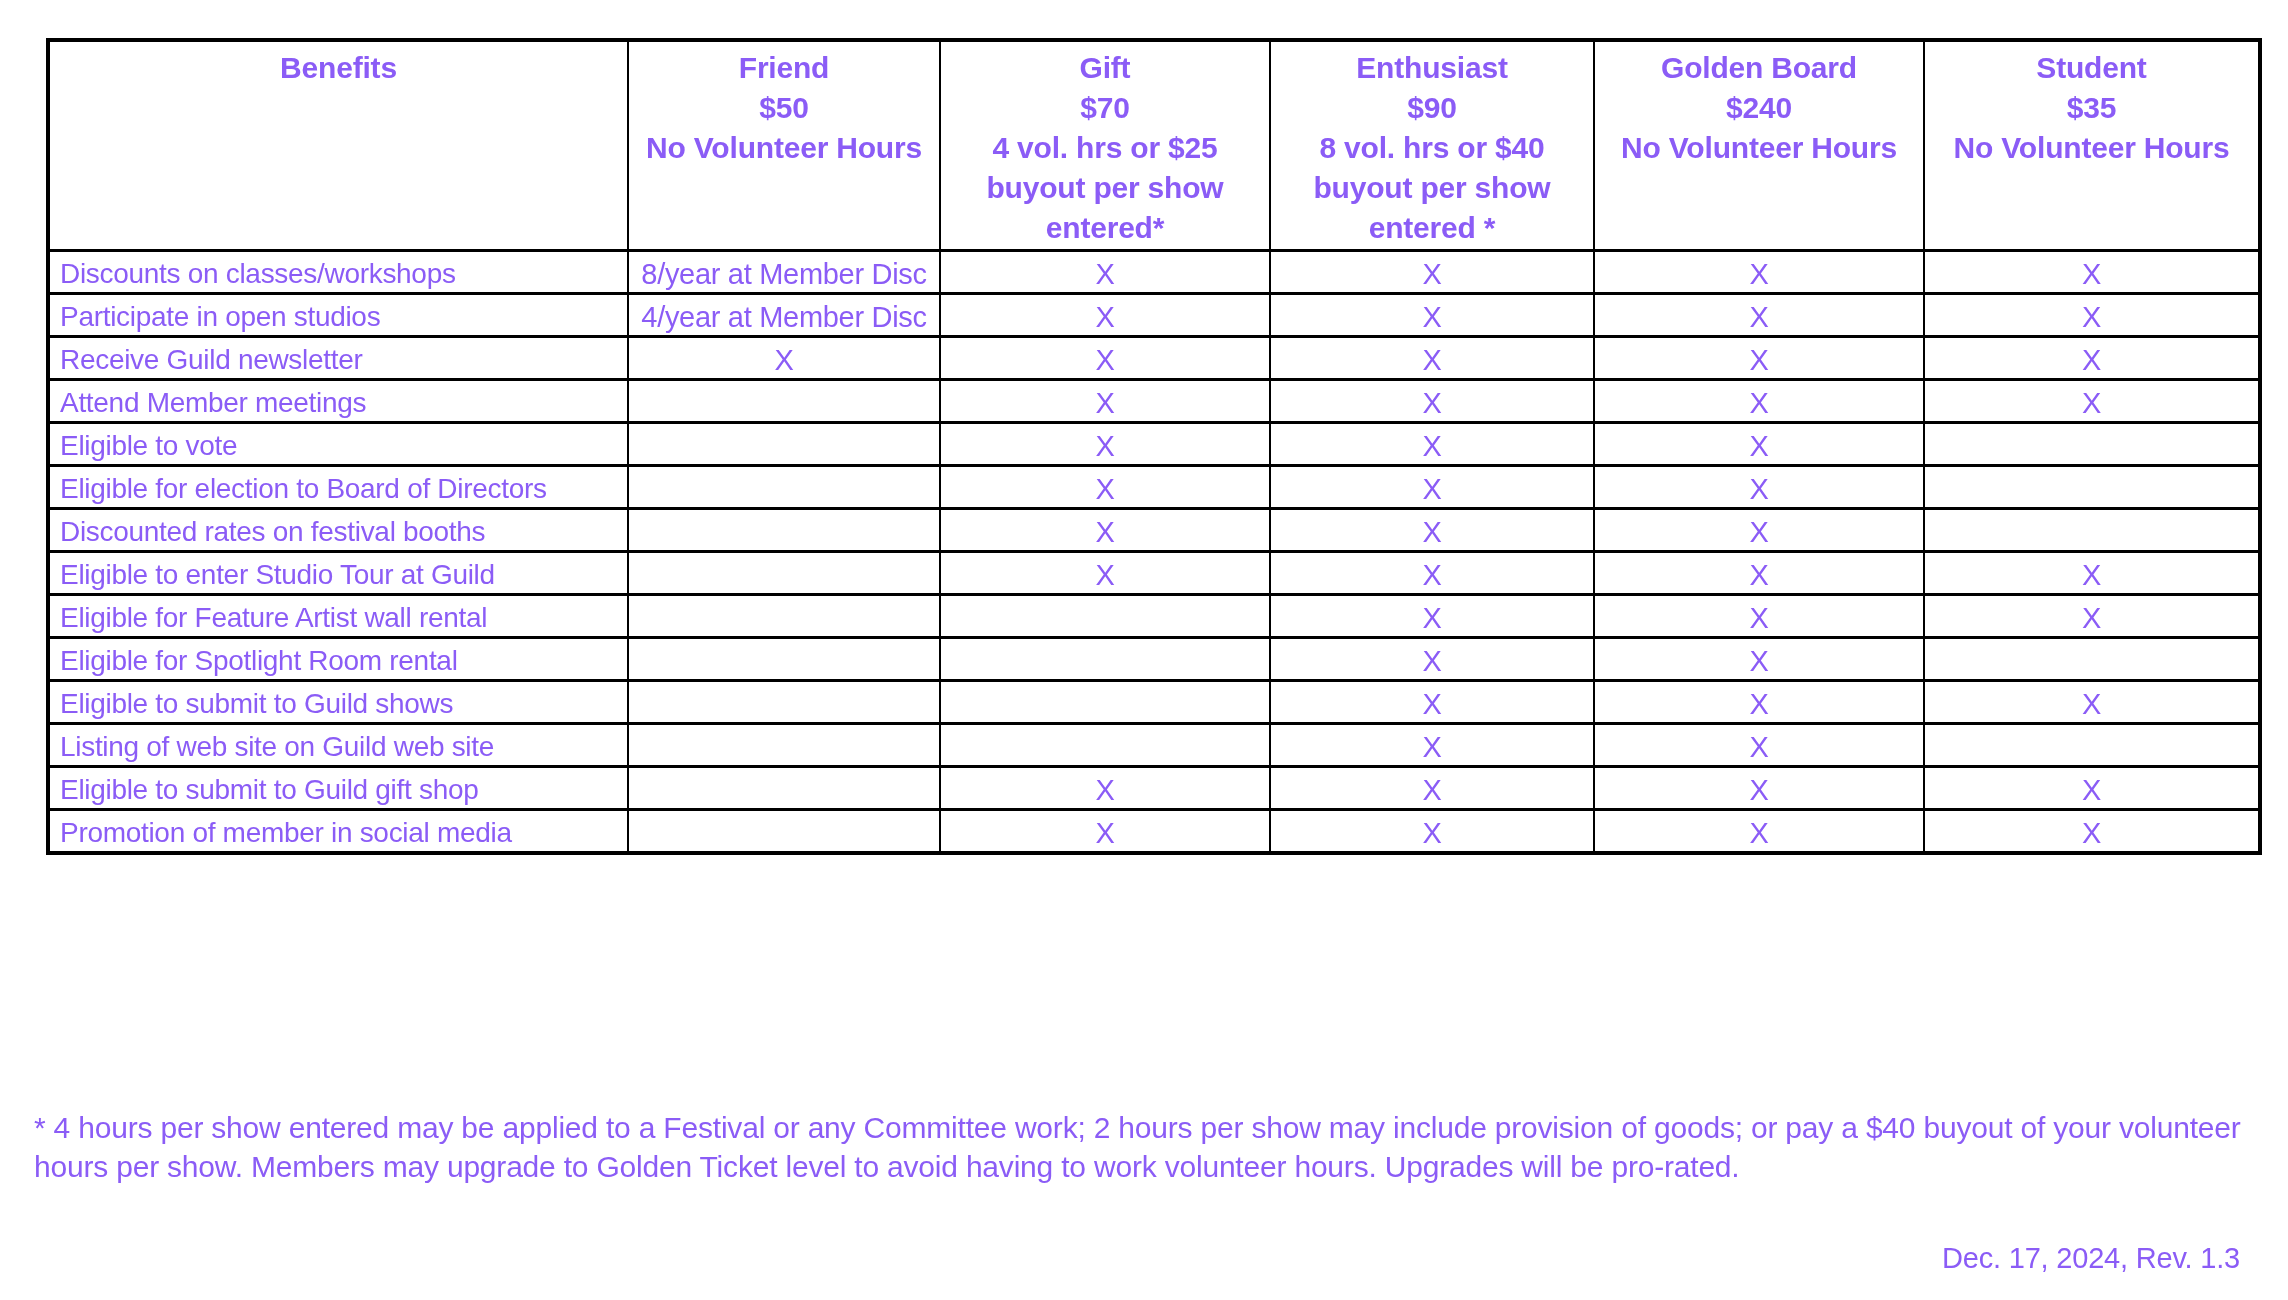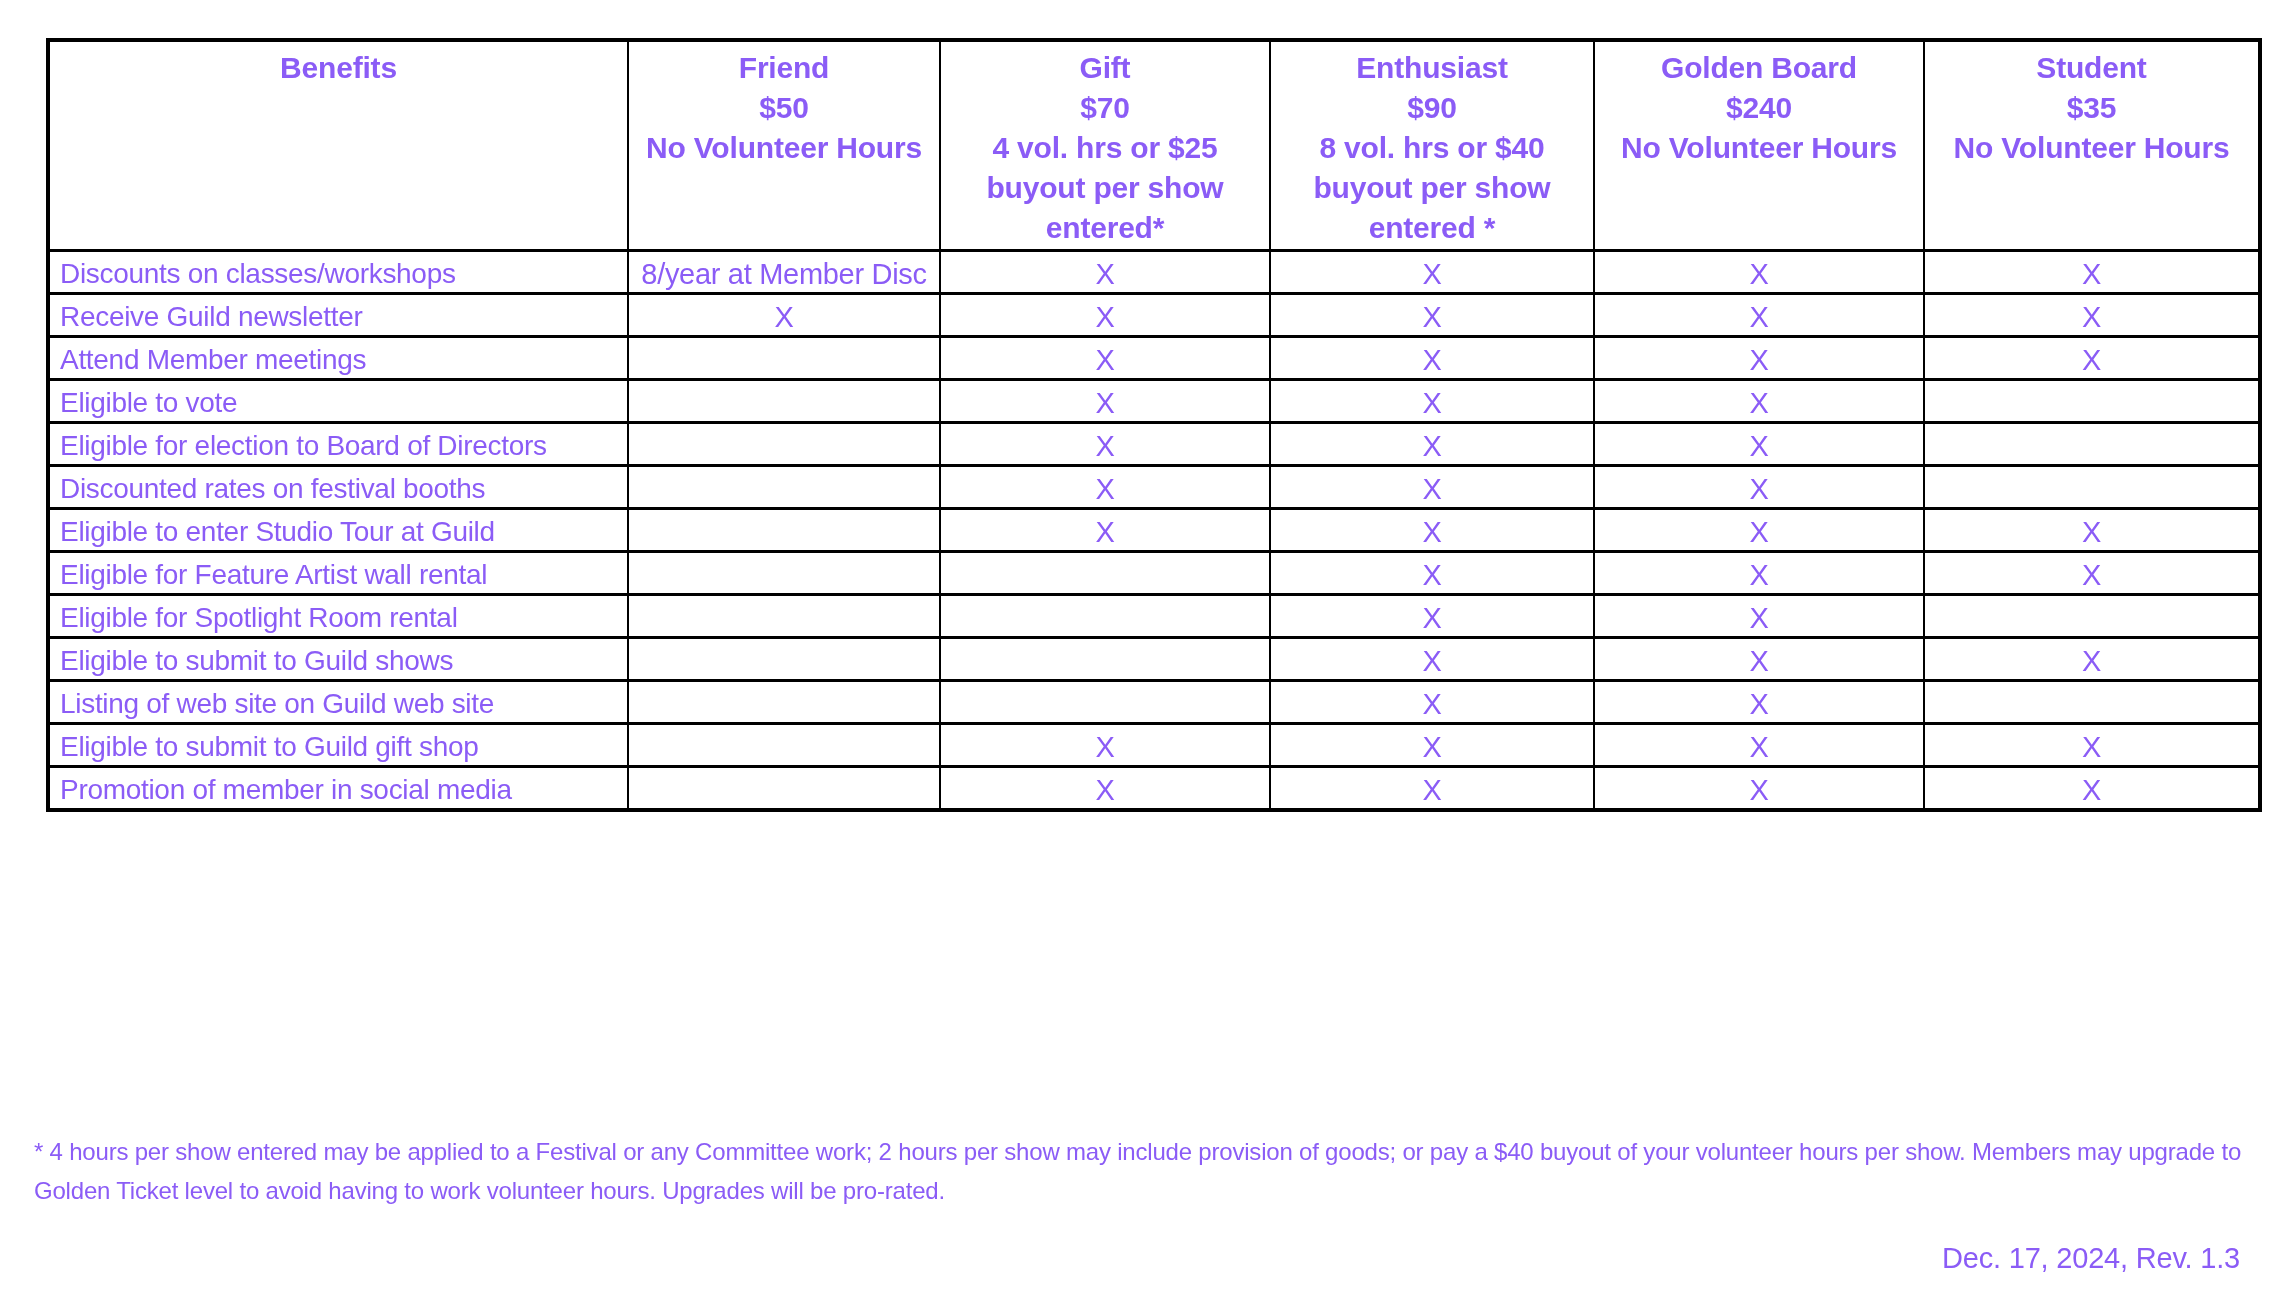--- a/index.html
+++ b/index.html
@@ -50,23 +50,23 @@
     text-align: left;
     padding-left: 10px;
     padding-right: 4px;
     font-size: 28px;
     white-space: nowrap;
   }
   td.mark { text-align: center; }
   .footnote {
     position: absolute;
     left: 34px;
-    top: 1132px;
+    top: 1108px;
     width: 2240px;
-    font-size: 24px;
+    font-size: 30px;
     line-height: 39px;
     letter-spacing: -0.2px;
   }
   .revision {
     position: absolute;
     right: 48px;
     top: 1242px;
     font-size: 29px;
     letter-spacing: -0.2px;
   }
@@ -124,20 +124,28 @@
     <tbody id="table-body">
         <tr>
           <td class="benefit">Discounts on classes/workshops</td>
           <td class="mark">8/year at Member Disc</td>
           <td class="mark">X</td>
           <td class="mark">X</td>
           <td class="mark">X</td>
           <td class="mark">X</td>
         </tr>
         <tr>
+          <td class="benefit">Participate in open studios</td>
+          <td class="mark">4/year at Member Disc</td>
+          <td class="mark">X</td>
+          <td class="mark">X</td>
+          <td class="mark">X</td>
+          <td class="mark">X</td>
+        </tr>
+        <tr>
           <td class="benefit">Receive Guild newsletter</td>
           <td class="mark">X</td>
           <td class="mark">X</td>
           <td class="mark">X</td>
           <td class="mark">X</td>
           <td class="mark">X</td>
         </tr>
         <tr>
           <td class="benefit">Attend Member meetings</td>
           <td class="mark"></td>

